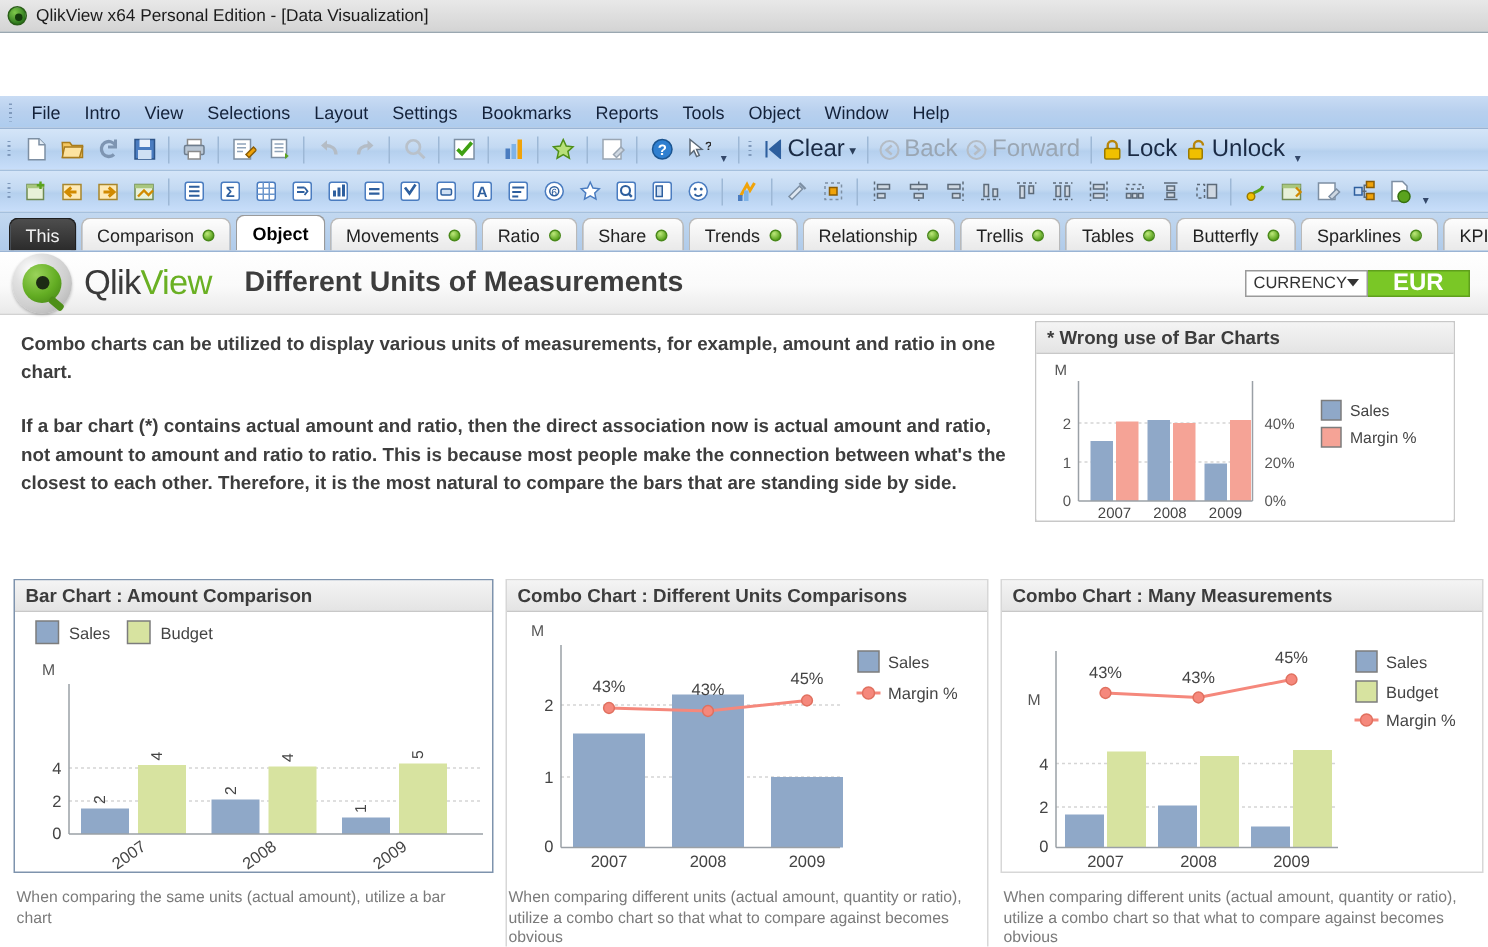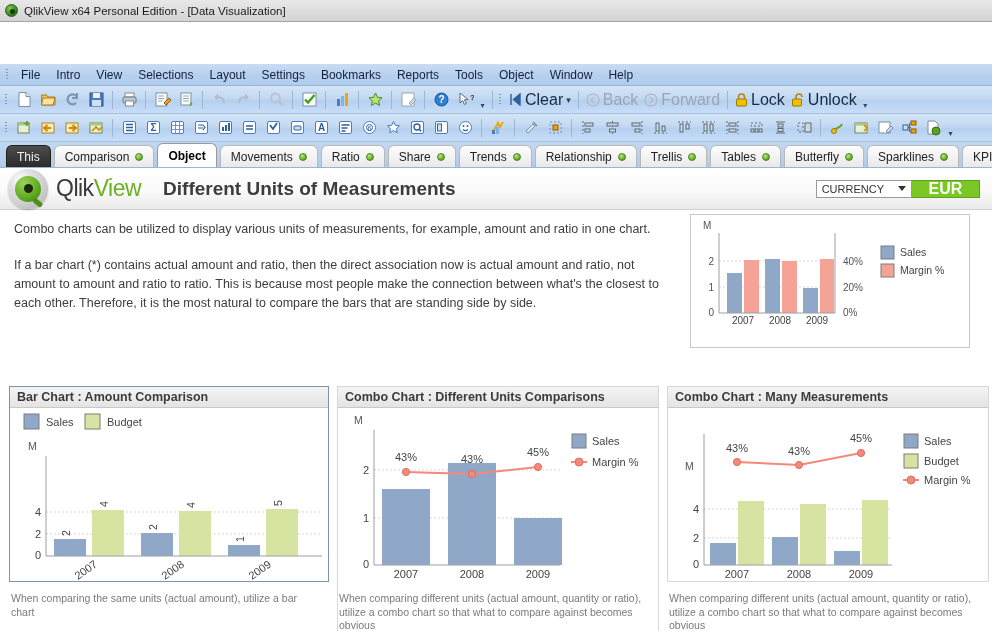--- a/index.html
+++ b/index.html
@@ -114,32 +114,32 @@
   .qv-logo .tail {
     position:absolute; right:5px; bottom:4px; width:11px; height:5px;
     background:#4e8f18; transform:rotate(40deg); border-radius:2px;
   }
   .brand { font-size:23px; font-weight:normal; margin-left:8px; letter-spacing:-0.5px; }
   .brand .qlik { color:#3a3a3a; }
   .brand .view { color:#6ab023; }
   .sheet-title { font-size:19px; font-weight:bold; color:#3d3d3d; margin-left:22px; }
   .currency-box { margin-left:auto; display:flex; align-items:center; margin-right:12px; }
   .cur-select {
-    display:flex; align-items:center; gap:14px; font-size:11px; color:#333;
+    display:flex; align-items:center; font-size:11px; color:#333;
     background:#fff; border:1px solid #9a9a9a; padding:2px 5px; height:18px;
   }
   .cur-caret { width:0;height:0;border-left:4px solid transparent;border-right:4px solid transparent;border-top:5px solid #333; }
   .cur-value {
     background:#7ac726; color:#ffffff; font-size:16px; font-weight:bold;
     height:18px; width:68px; display:flex; align-items:center; justify-content:center;
     border:1px solid #5f9f1c; border-left:none;
   }
 
   
-  .bodytext { position:absolute; left:14px; top:52px; width:660px; }
+  .bodytext { position:absolute; left:14px; top:52px; width:660px;font-weight:bold; }
   .bodytext p { font-size:12.5px; color:#3d3d3d; line-height:19px; }
   .bodytext p + p { margin-top:17px; }
 
   
   .panel { position:absolute; background:#ffffff; }
   .panel-head {
     background: linear-gradient(to bottom,#f4f4f4,#e4e4e4);
     border-bottom:1px solid #c8c8c8;
     font-size:12.5px; font-weight:bold; color:#3c3c3c;
     padding:3px 7px; white-space:nowrap;
@@ -662,20 +662,21 @@
         <div class="cur-value">EUR</div>
       </div>
     </div>
 
     <div class="bodytext">
       <p>Combo charts can be utilized to display various units of measurements, for example, amount and ratio in one chart.</p>
       <p>If a bar chart (*) contains actual amount and ratio, then the direct association now is actual amount and ratio, not amount to amount and ratio to ratio. This is because most people make the connection between what's the closest to each other. Therefore, it is the most natural to compare the bars that are standing side by side.</p>
     </div>
 
     <div class="panel" style="left:690px; top:46px; width:280px; height:134px; border:1px solid #c8c8c8;">
+      <div class="panel-head">* Wrong use of Bar Charts</div>
       <div class="panel-body" style="height:110px;">
         <svg width="278" height="110" viewBox="0 0 278 110">
 
           <text x="12" y="14" font-size="10" fill="#555">M</text>
 
           <line x1="28" y1="72" x2="144" y2="72" stroke="#d5d5d5" stroke-dasharray="2 2"></line>
           <line x1="28" y1="46" x2="144" y2="46" stroke="#d5d5d5" stroke-dasharray="2 2"></line>
 
           <line x1="28" y1="18" x2="28" y2="98" stroke="#9aa0a6"></line>
           <line x1="144" y1="18" x2="144" y2="98" stroke="#9aa0a6"></line>

